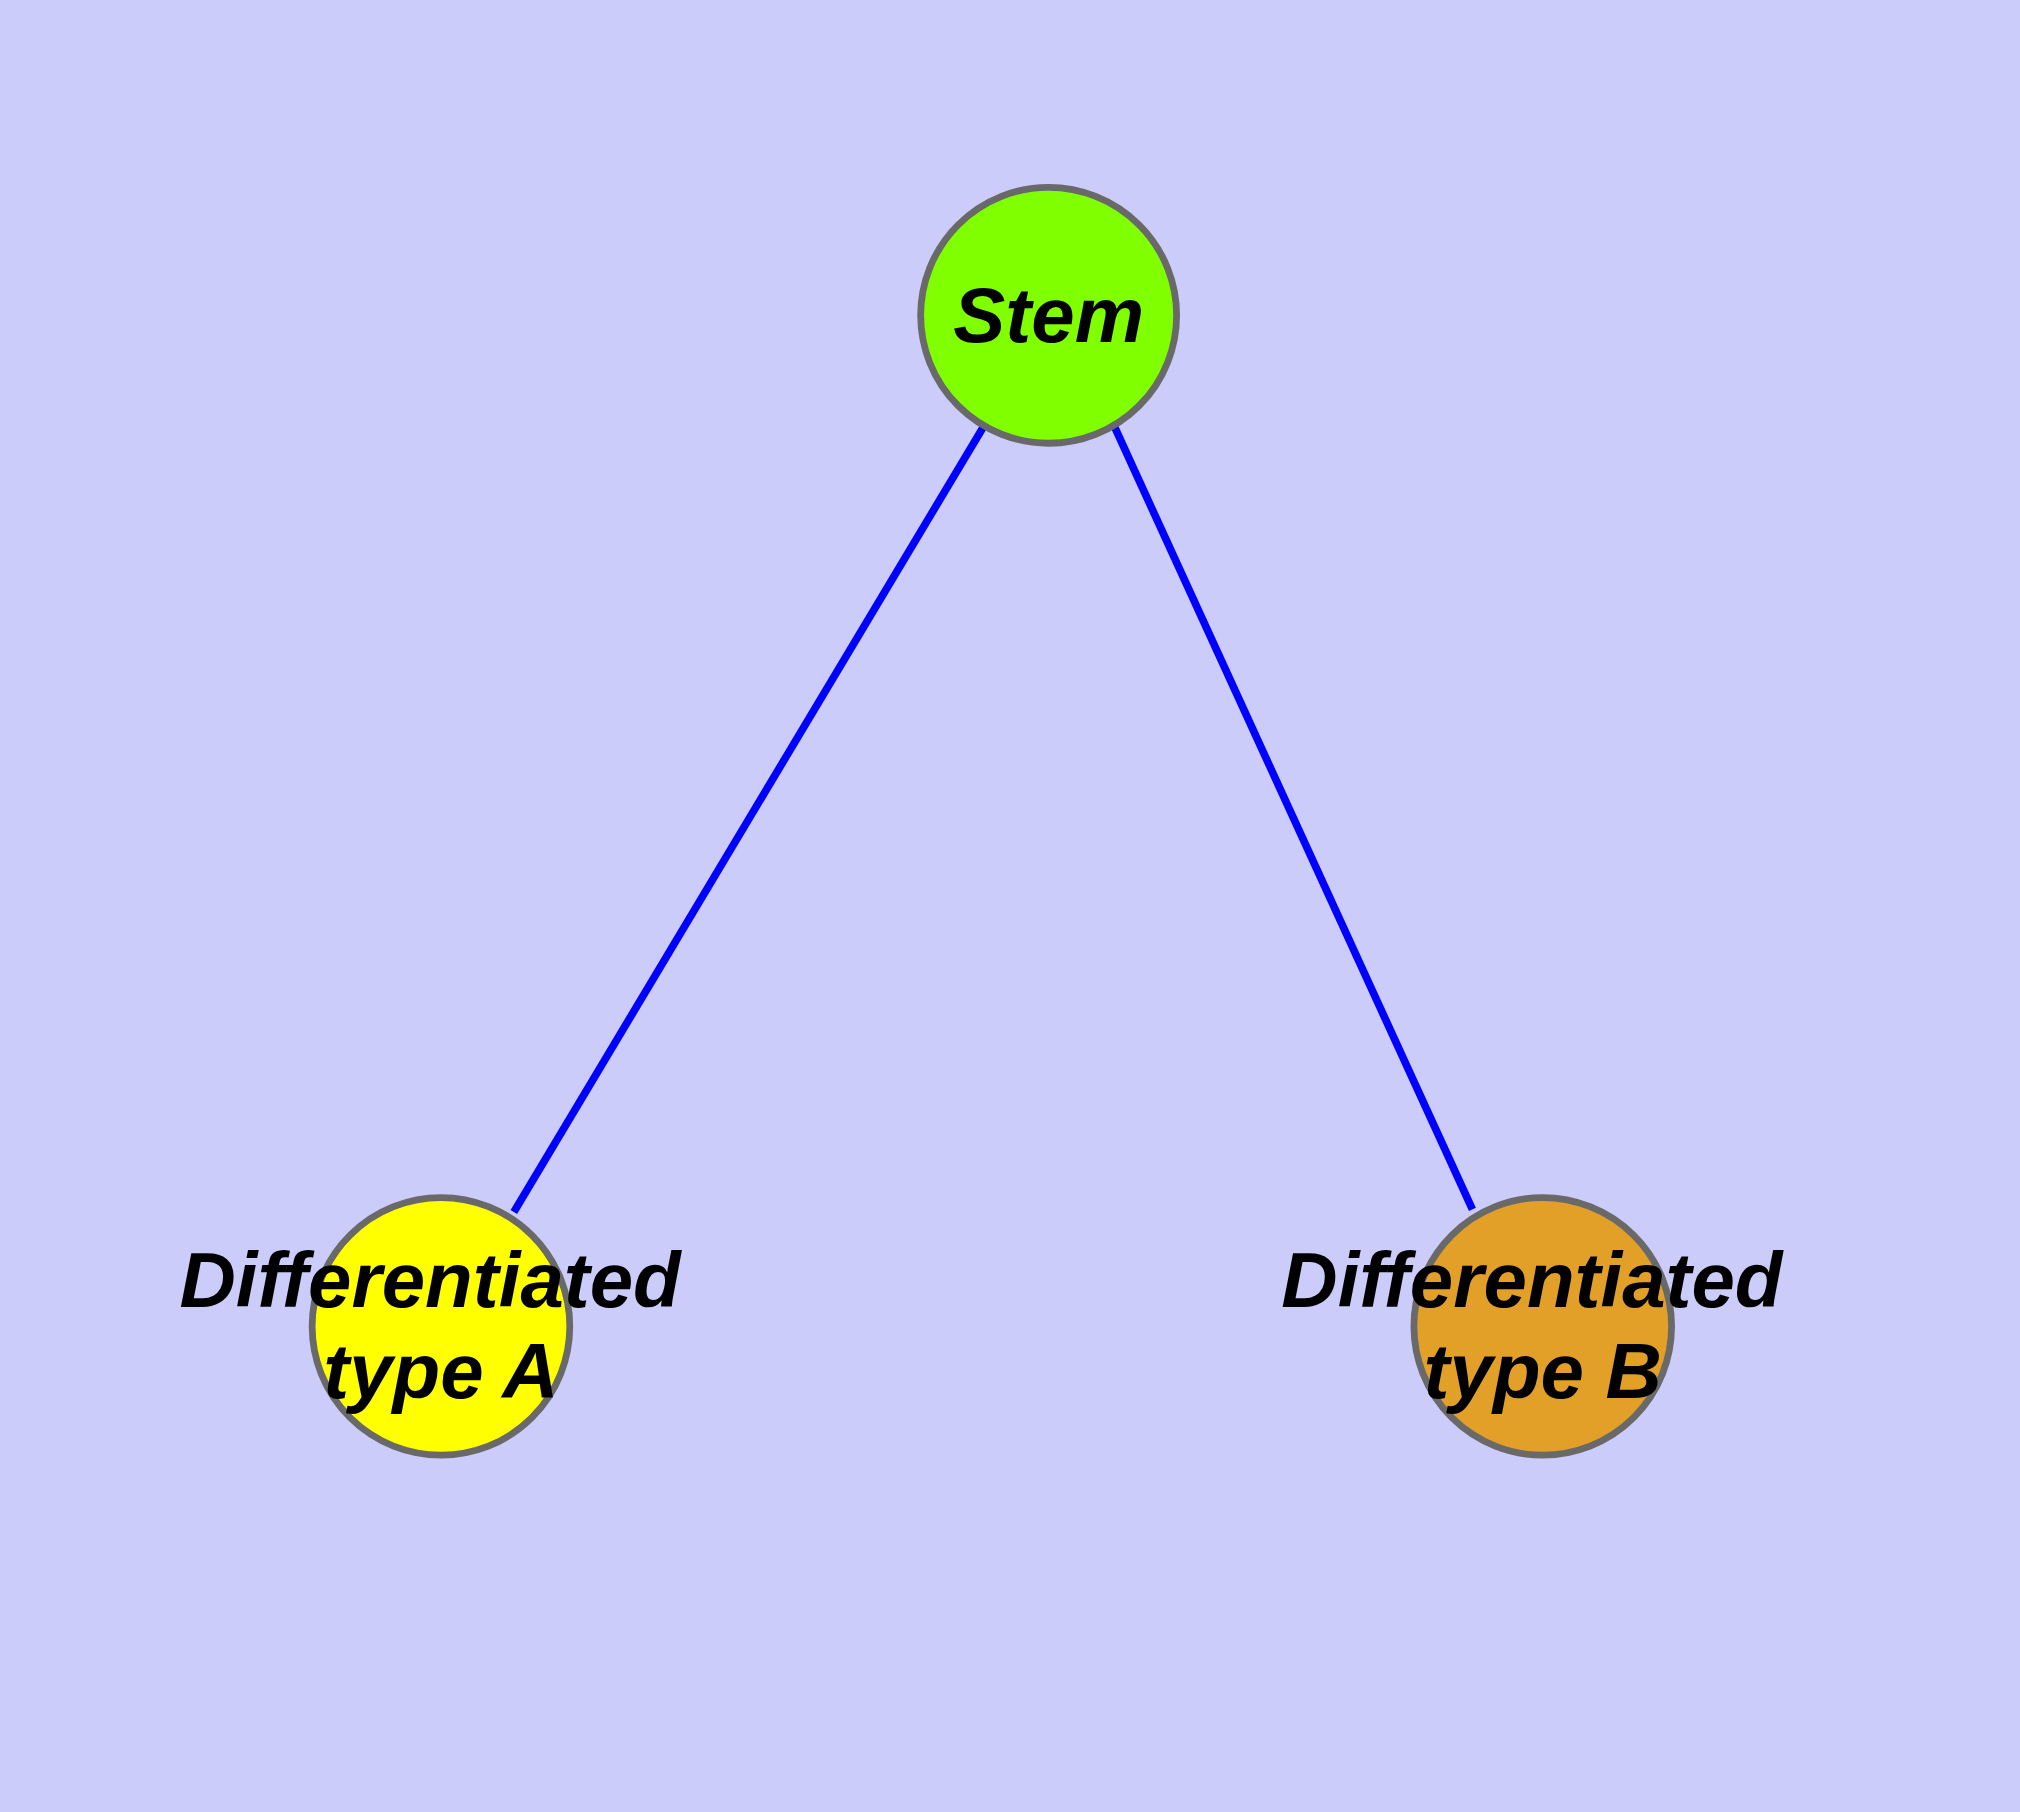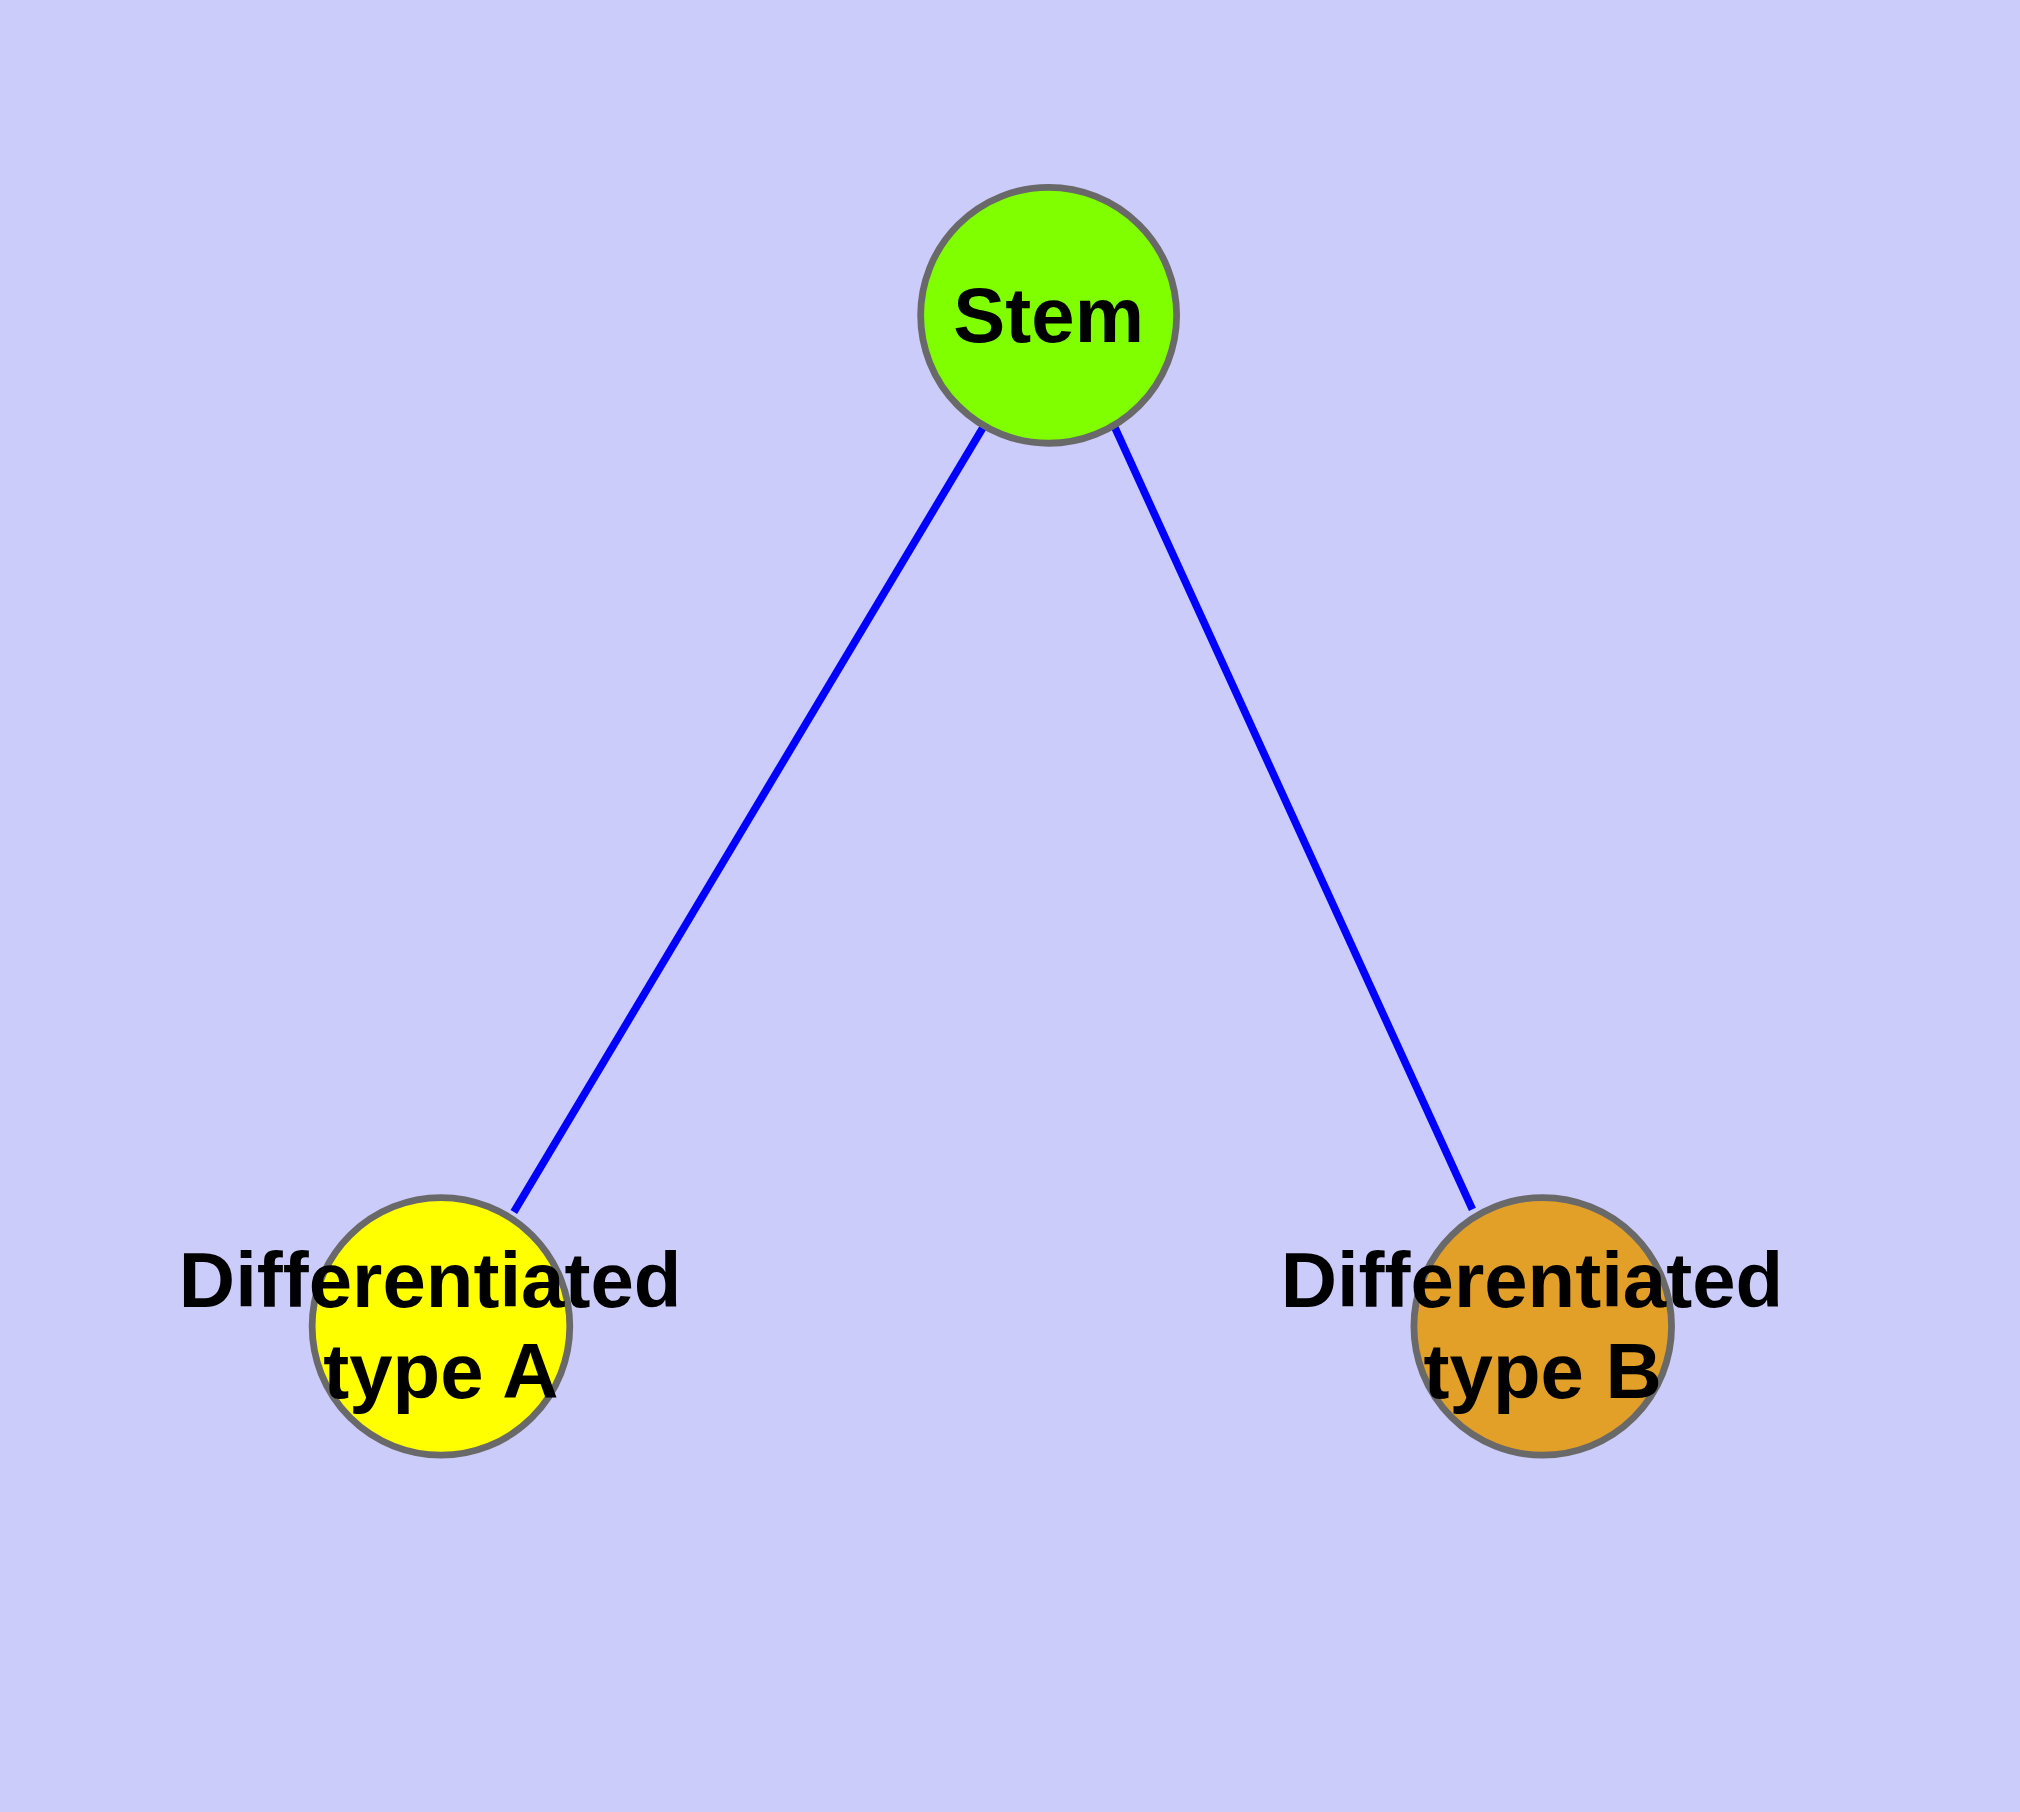--- a/index.html
+++ b/index.html
@@ -31,21 +31,21 @@
     text-anchor: middle;
     paint-order: normal;
   }
   .edge-line {
     stroke-linecap: butt;
   }
 </style>
 </head>
 <body>
 
-<div id="stage" style="width: 2021px; height: 1812px; background: rgb(204, 204, 250);">
+<div id="stage" style="width: 2021px; height: 1812px; background: rgb(204, 204, 250); font-style: italic;">
   <svg id="graph-svg" viewBox="0 0 2384 2138" xmlns="http://www.w3.org/2000/svg">
 
     <rect x="0" y="0" width="2384" height="2138" fill="#ccccfa"></rect>
 
     <g>
       <line class="edge-line" x1="1161" y1="502" x2="606" y2="1430" stroke="#0000ff" stroke-width="9"></line>
       <line class="edge-line" x1="1314" y1="502" x2="1737" y2="1427" stroke="#0000ff" stroke-width="9"></line>
     </g>
 
     <g>

